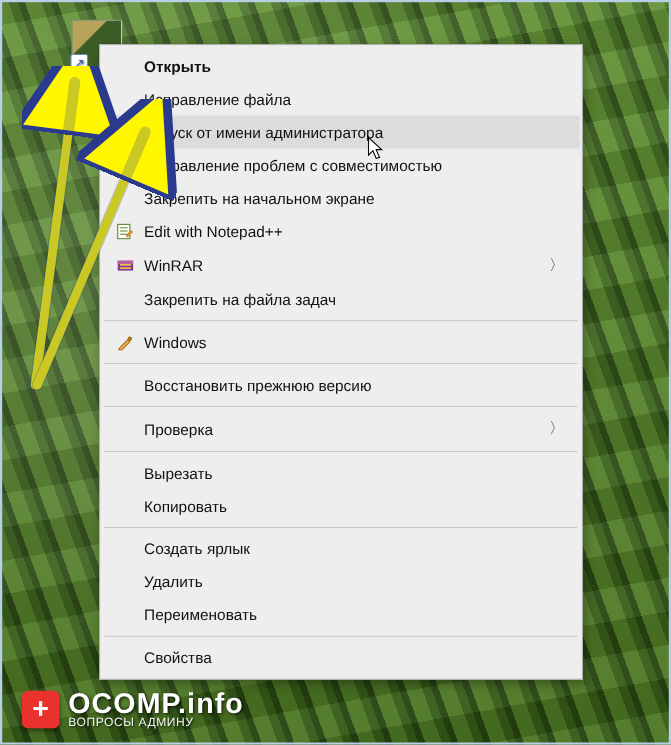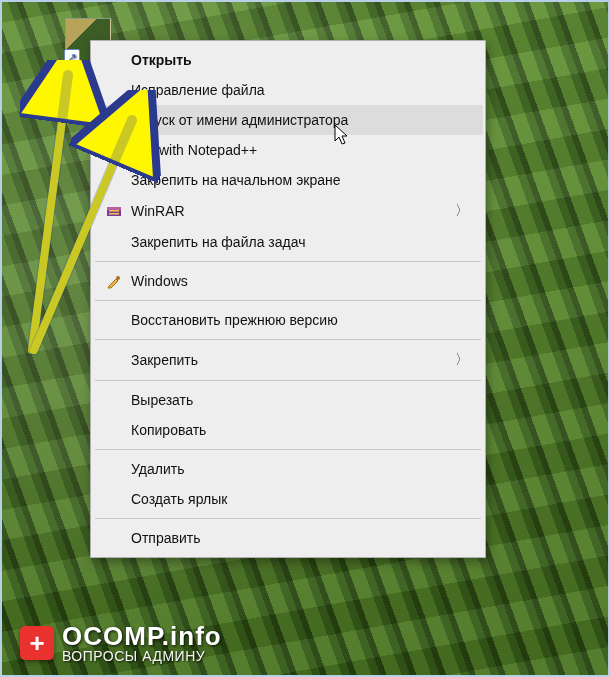--- a/index.html
+++ b/index.html
@@ -67,21 +67,21 @@
     display: flex; align-items: center; justify-content: center;
     color: #2a5aa8;
     font-size: 11px;
   }
   .shortcut-label { line-height: 1.15; }
   
   .menu {
     position: absolute;
     top: 40px;
     left: 90px;
-    width: 396px;
+    width: 440px;
     background: #eeeeee;
     border: 1px solid #b0b0b0;
     box-shadow: 2px 4px 10px rgba(0,0,0,0.35);
     padding: 4px 2px;
     z-index: 20;
   }
   .menu-item {
     display: flex;
     align-items: center;
     padding: 7px 14px 7px 10px;
@@ -133,21 +133,21 @@
   .watermark .plus {
     width: 34px; height: 34px;
     background: #e9322e;
     border-radius: 5px;
     display:flex; align-items:center; justify-content:center;
     font-weight:700; font-size:26px;
     box-shadow: 0 2px 4px rgba(0,0,0,.4);
   }
   .watermark .txt { line-height:1; }
   .watermark .main { font-size:26px; font-weight:800; letter-spacing:1px; text-shadow:1px 1px 3px rgba(0,0,0,.8);}
-  .watermark .sub { font-size:14px; letter-spacing:0.5px; opacity:.95; text-shadow:1px 1px 2px rgba(0,0,0,.8);}
+  .watermark .sub { font-size:11px; letter-spacing:0.5px; opacity:.95; text-shadow:1px 1px 2px rgba(0,0,0,.8);}
 </style>
 </head>
 <body>
 
 <div class="desktop"></div>
 
 <div class="shortcut">
   <div class="thumb">
     <div class="arrow-overlay">↗</div>
   </div>
@@ -175,36 +175,40 @@
           <rect x="2" y="1" width="6" height="7" fill="#2b7de1" opacity="0"></rect>
           <path d="M8 1 L14 3 V8 H8 Z" fill="#f7c948"></path>
           <path d="M8 8 H14 C14 12 11 14.5 8 15 Z" fill="#2b7de1"></path>
           <path d="M8 1 L2 3 V8 H8 Z" fill="#2b7de1"></path>
           <path d="M8 8 H2 C2 12 5 14.5 8 15 Z" fill="#f7c948"></path>
         </svg>
     </span>
     <span class="lbl">Запуск от имени администратора</span>
   </div>
   <div class="menu-item">
+    <span class="ico"></span>
+    <span class="lbl">Исправление проблем с совместимостью</span>
+  </div>
+  <div class="menu-item">
+    <span class="ico"></span>
+    <span class="lbl">Закрепить на начальном экране</span>
+  </div>
+  <div class="menu-item">
     <span class="ico">
       <svg viewBox="0 0 16 16">
           <rect x="1" y="2" width="11" height="13" fill="#fff" stroke="#5a8a2b"></rect>
           <line x1="3" y1="5" x2="10" y2="5" stroke="#5a8a2b"></line>
           <line x1="3" y1="8" x2="10" y2="8" stroke="#5a8a2b"></line>
           <line x1="3" y1="11" x2="10" y2="11" stroke="#5a8a2b"></line>
           <path d="M10 14 L15 9 L13 7 L8 12 Z" fill="#d88a2b"></path>
         </svg>
     </span>
     <span class="lbl">Edit with Notepad++</span>
   </div>
   <div class="menu-item">
-    <span class="ico"></span>
-    <span class="lbl">Закрепить на начальном экране</span>
-  </div>
-  <div class="menu-item">
     <span class="ico">
       <svg viewBox="0 0 16 16">
           <rect x="1" y="4" width="14" height="9" fill="#7a3c9c"></rect>
           <rect x="1" y="4" width="14" height="3" fill="#b85fa0"></rect>
           <rect x="3" y="7" width="10" height="1.5" fill="#f4c542"></rect>
           <rect x="3" y="10" width="10" height="1.5" fill="#f4c542"></rect>
         </svg>
     </span>
     <span class="lbl">WinRAR</span>
     <span class="chev">〉</span>
@@ -230,51 +234,55 @@
 
   <div class="menu-item">
     <span class="ico"></span>
     <span class="lbl">Восстановить прежнюю версию</span>
   </div>
 
   <div class="sep"></div>
 
   <div class="menu-item">
     <span class="ico"></span>
-    <span class="lbl">Закрепить</span>
+    <span class="lbl">Проверка</span>
     <span class="chev">〉</span>
   </div>
 
   <div class="sep"></div>
 
   <div class="menu-item">
     <span class="ico"></span>
     <span class="lbl">Вырезать</span>
   </div>
   <div class="menu-item">
     <span class="ico"></span>
     <span class="lbl">Копировать</span>
   </div>
 
   <div class="sep"></div>
 
   <div class="menu-item">
     <span class="ico"></span>
+    <span class="lbl">Создать ярлык</span>
+  </div>
+  <div class="menu-item">
+    <span class="ico"></span>
     <span class="lbl">Удалить</span>
   </div>
   <div class="menu-item">
     <span class="ico"></span>
-    <span class="lbl">Создать ярлык</span>
-  </div>
-
-  <div class="sep"></div>
-
-  <div class="menu-item">
-    <span class="ico"></span>
-    <span class="lbl">Отправить</span>
+    <span class="lbl">Переименовать</span>
+  </div>
+
+  <div class="sep"></div>
+
+  <div class="menu-item">
+    <span class="ico"></span>
+    <span class="lbl">Свойства</span>
   </div>
 </div>
 
 <span class="cursor">
   <svg width="16" height="22" viewBox="0 0 16 22">
     <path d="M1 1 L1 17 L5 13 L8 20 L11 19 L8 12 L13 12 Z" fill="#fff" stroke="#000" stroke-width="1"></path>
   </svg>
 </span>
 
 <svg class="anno" style="top:60px; left:20px;" width="110" height="300">

